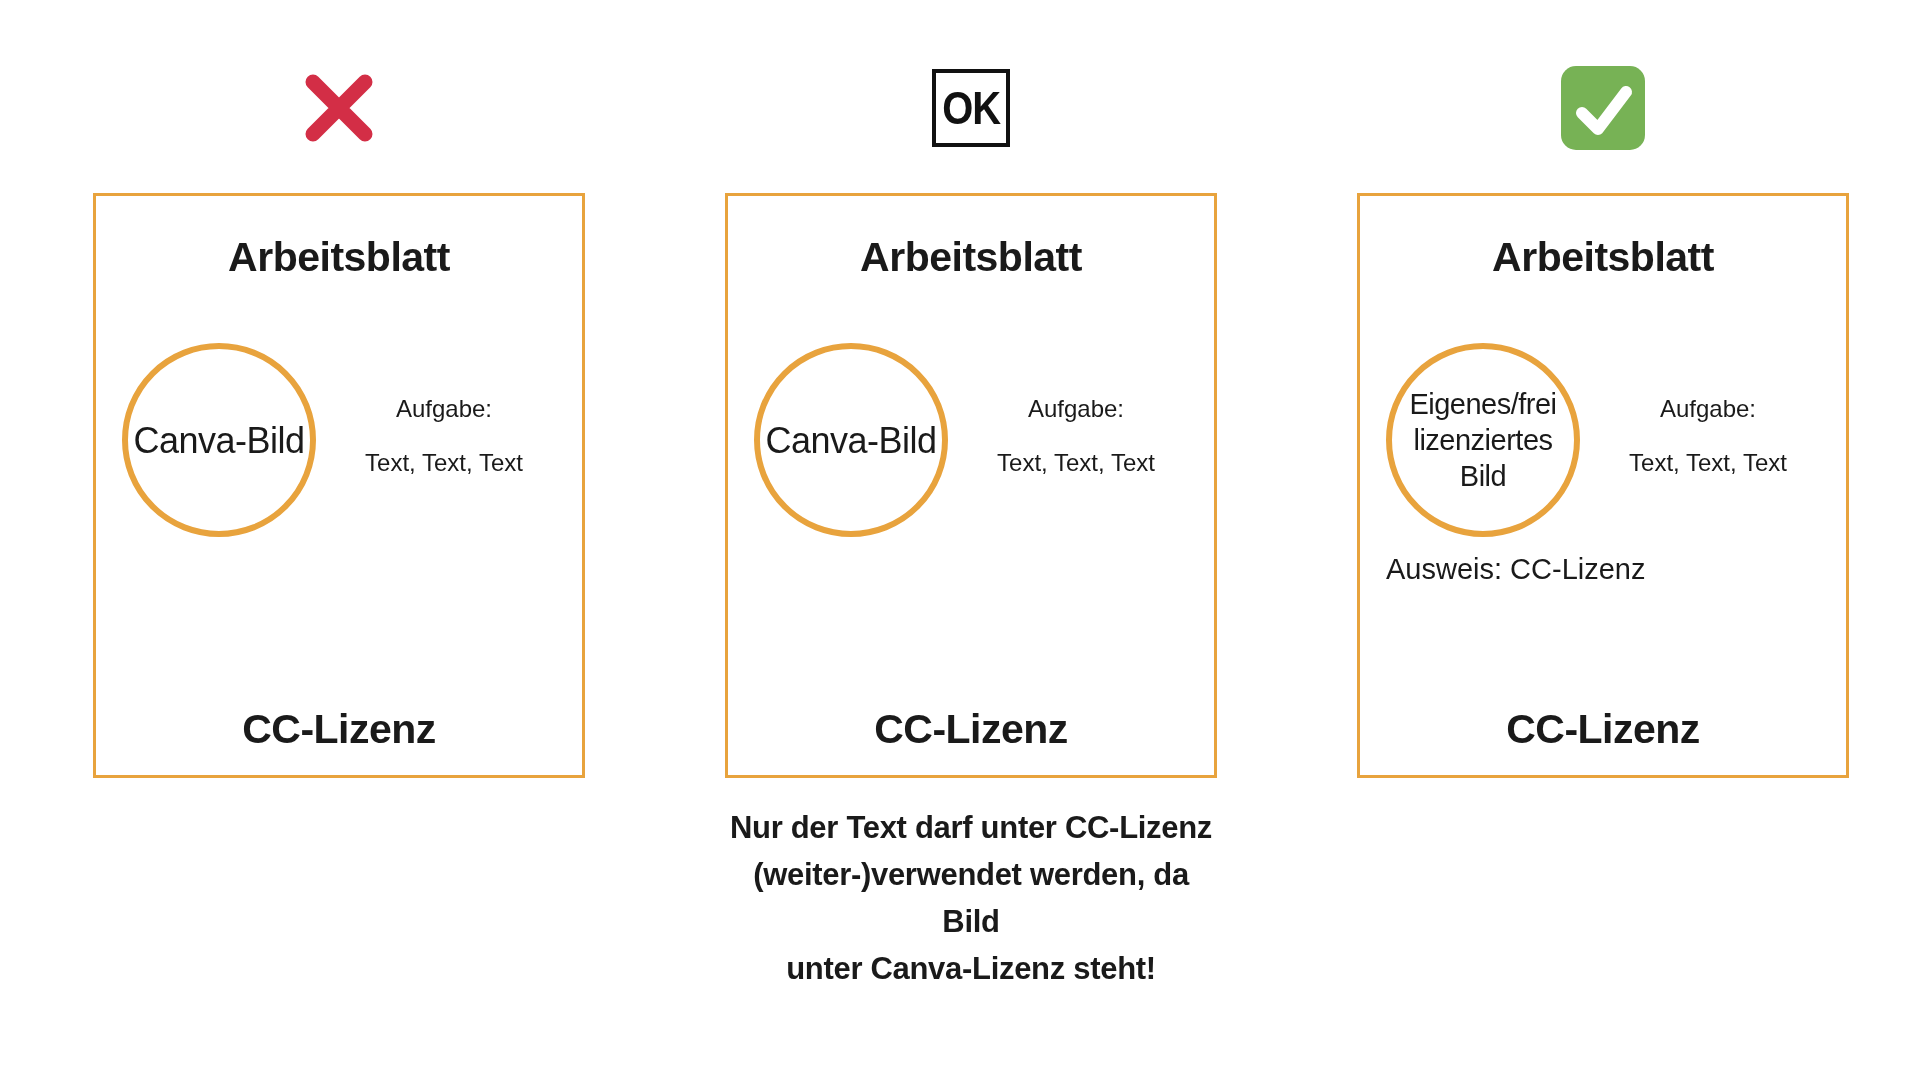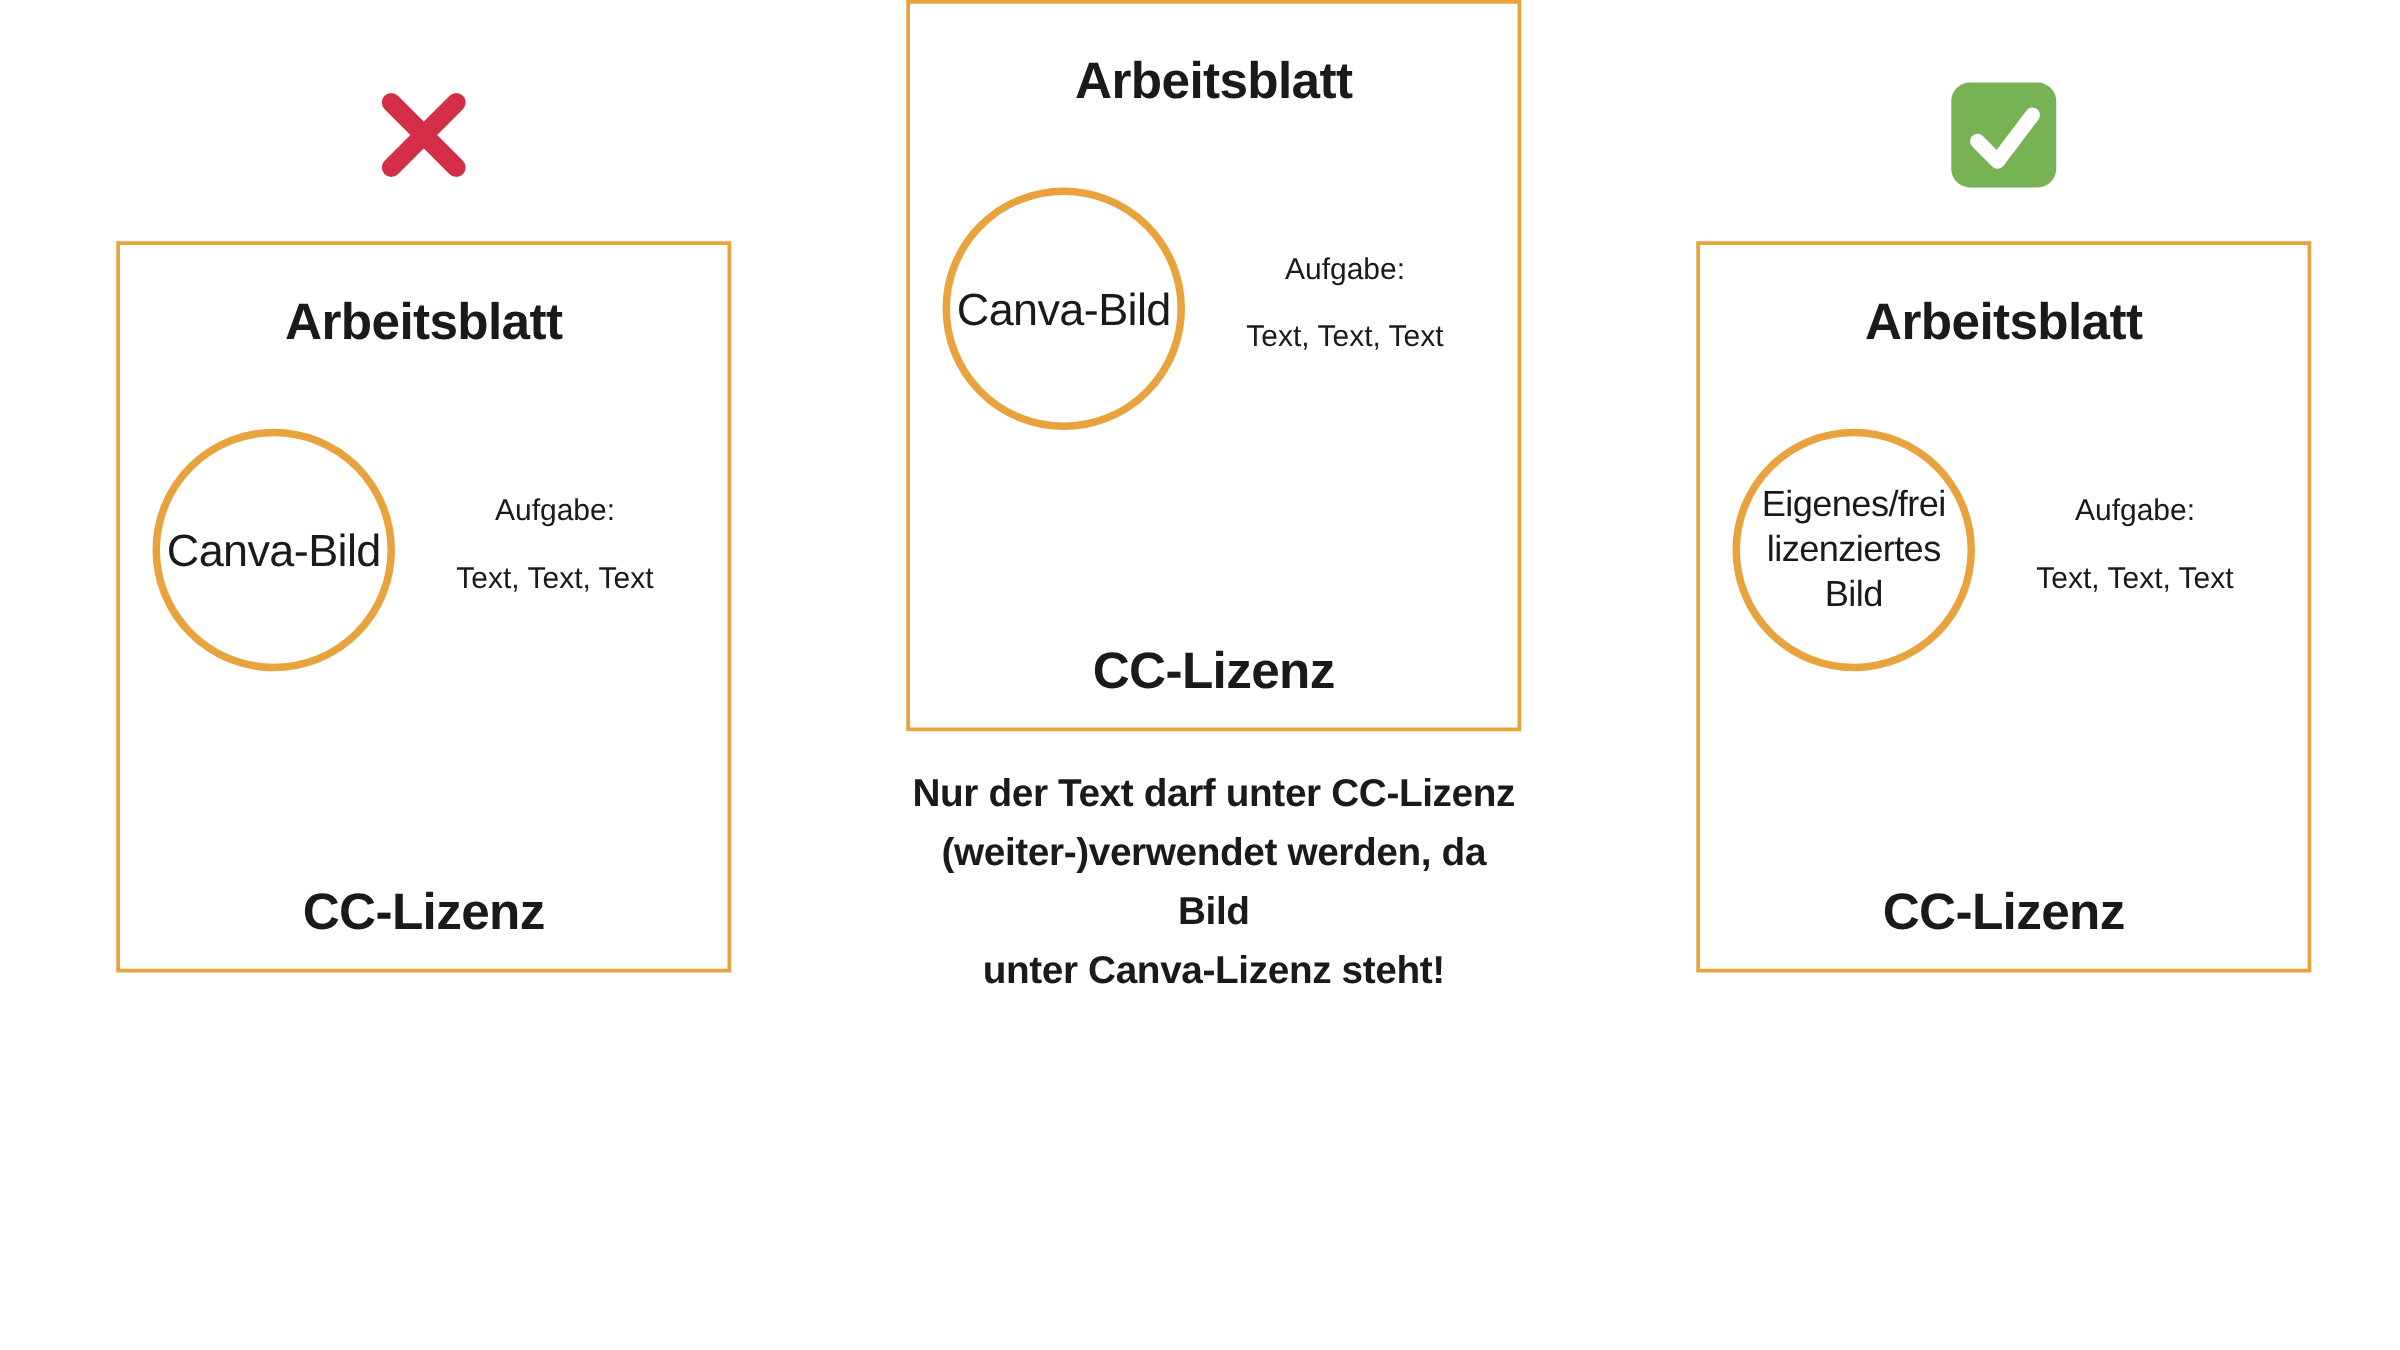--- a/index.html
+++ b/index.html
@@ -138,20 +138,25 @@
           <div class="task-heading">Aufgabe:</div>
           <div class="task-text">Text, Text, Text</div>
         </div>
       </div>
       <div class="license-note"></div>
       <div class="ws-footer">CC-Lizenz</div>
     </div>
   </div>
 
   <div class="column">
+    <div class="icon-row">
+      <div class="ok-badge">
+        <span>OK</span>
+      </div>
+    </div>
     <div class="worksheet">
       <div class="ws-title">Arbeitsblatt</div>
       <div class="ws-middle">
         <div class="image-circle">
           <span class="image-label">Canva-Bild</span>
         </div>
         <div class="task">
           <div class="task-heading">Aufgabe:</div>
           <div class="task-text">Text, Text, Text</div>
         </div>
@@ -176,17 +181,18 @@
       <div class="ws-middle">
         <div class="image-circle">
           <span class="image-label two-line">Eigenes/frei
 lizenziertes Bild</span>
         </div>
         <div class="task">
           <div class="task-heading">Aufgabe:</div>
           <div class="task-text">Text, Text, Text</div>
         </div>
       </div>
+      <div class="license-note">Ausweis: CC-Lizenz</div>
       <div class="ws-footer">CC-Lizenz</div>
     </div>
   </div>
 
 </div>
 
 </body></html>

